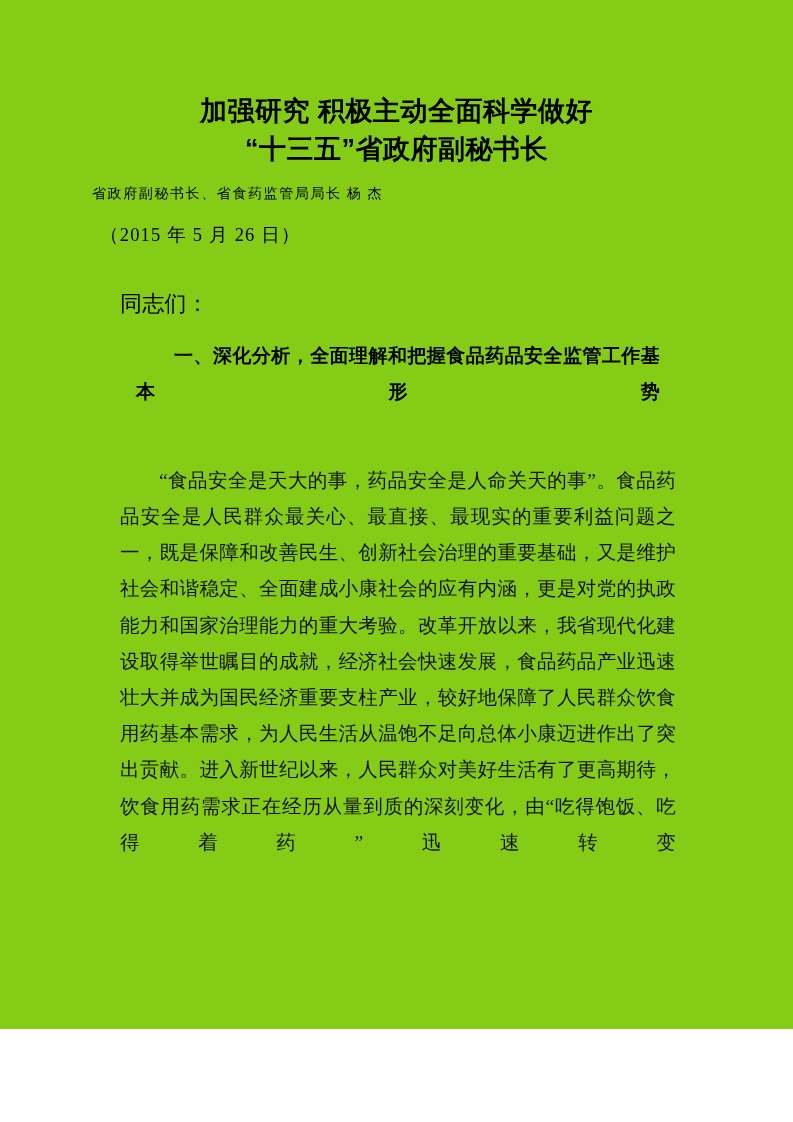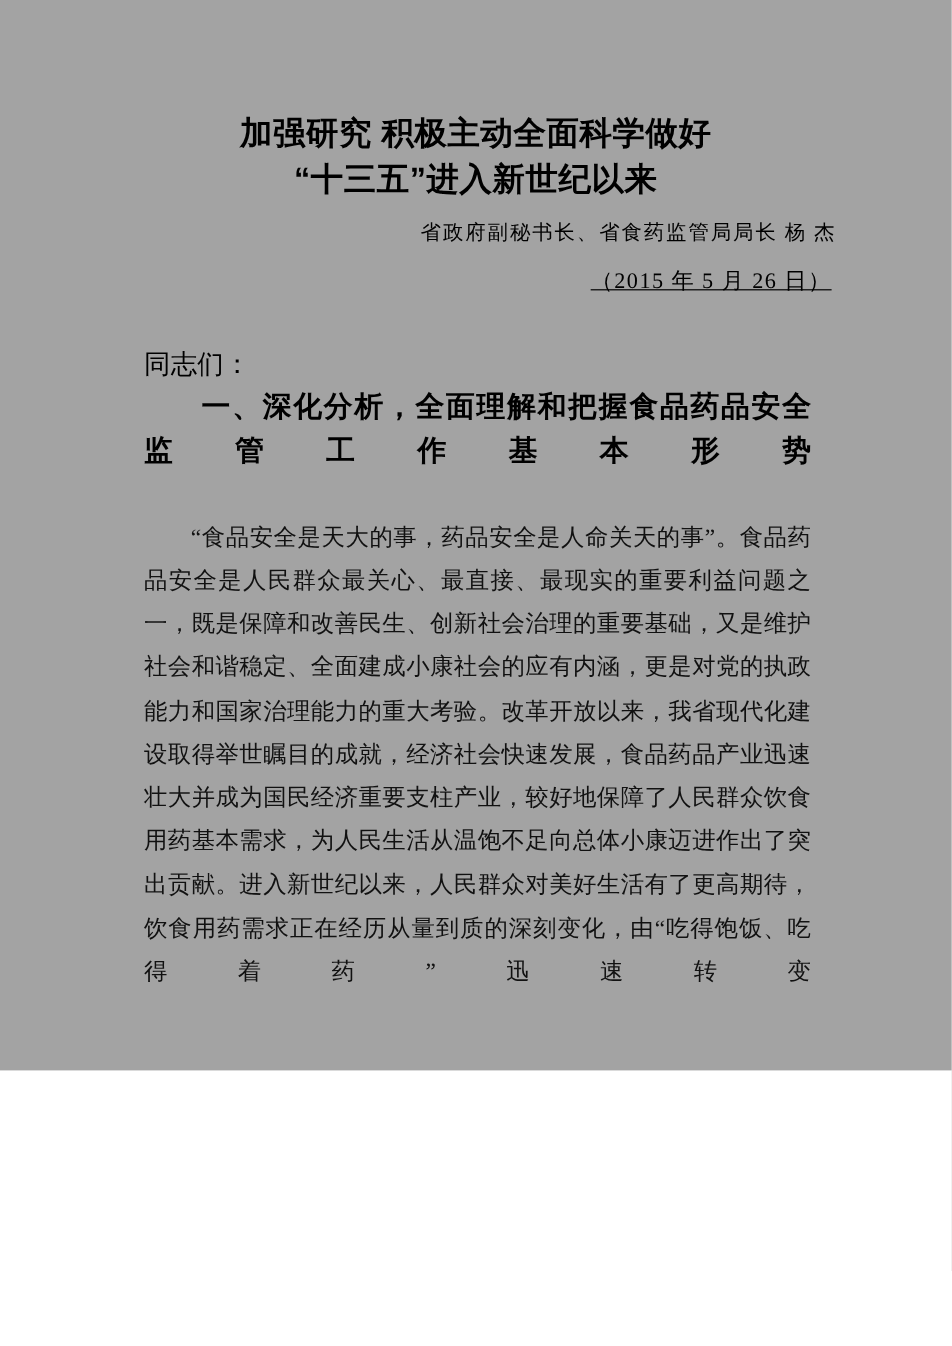--- a/index.html
+++ b/index.html
@@ -13,22 +13,22 @@
     height: 1122px;
     overflow: hidden;
     font-family: "Liberation Serif", "DejaVu Serif", serif;
     color: #000000;
     -webkit-font-smoothing: antialiased;
   }
 
   #page {
     position: relative;
     width: 793px;
-    height: 892px;
-    background: #a3a3a3;
+    height: 1029px;
+    background: #84cc16;
     box-sizing: border-box;
   }
 
   
   .title-block {
     position: absolute;
     left: 100px;
     top: 92px;
     width: 593px;
     text-align: center;
@@ -38,43 +38,42 @@
     font-weight: bold;
     font-size: 27px;
     line-height: 38px;
     letter-spacing: 0.5px;
     color: #000;
     white-space: pre;
   }
 
   .byline {
     position: absolute;
-    left: 104px;
+    left: 92px;
     top: 180px;
     width: 593px;
-    text-align: right;
+    text-align: left;
     font-family: "Liberation Serif", "DejaVu Serif", serif;
-    font-size: 17px;
+    font-size: 14px;
     line-height: 28px;
     letter-spacing: 1.6px;
     white-space: pre;
   }
 
   .dateline {
     position: absolute;
     left: 100px;
     top: 221px;
     width: 593px;
-    text-align: right;
+    text-align: left;
     font-family: "Liberation Serif", "DejaVu Serif", serif;
     font-size: 18.5px;
     line-height: 28px;
     letter-spacing: 1.2px;
     white-space: pre;
-    text-decoration: underline;
   }
 
   
   .body-area {
     position: absolute;
     left: 120px;
     top: 286px;
     width: 556px;
   }
 
@@ -95,45 +94,45 @@
     font-family: "Liberation Serif", "DejaVu Serif", serif;
     font-size: 22px;
     line-height: 36.2px;
     letter-spacing: 0.2px;
     margin: 0;
   }
 
   .section-heading {
     font-family: "Liberation Sans", "DejaVu Sans", sans-serif;
     font-weight: bold;
-    font-size: 24px;
+    font-size: 19px;
     line-height: 36.2px;
     text-indent: 2em;
     text-align: justify;
     text-justify: inter-character;
     letter-spacing: 0.2px;
-    margin: 0;
+    margin: 16px;
     color: #000;
   }
 
   
   .para::after, .section-heading::after {
     content: "";
     display: inline-block;
     width: 100%;
   }
 </style>
 </head>
 <body>
 
 <div id="page">
 
   <div class="title-block">
     <div class="doc-title-line">加强研究 积极主动全面科学做好</div>
-    <div class="doc-title-line">“十三五”进入新世纪以来</div>
+    <div class="doc-title-line">“十三五”省政府副秘书长</div>
   </div>
 
   <div class="byline">省政府副秘书长、省食药监管局局长 杨 杰</div>
 
   <div class="dateline">（2015 年 5 月 26 日）</div>
 
   <div class="body-area">
 
     <p class="salutation">同志们：</p>
 

